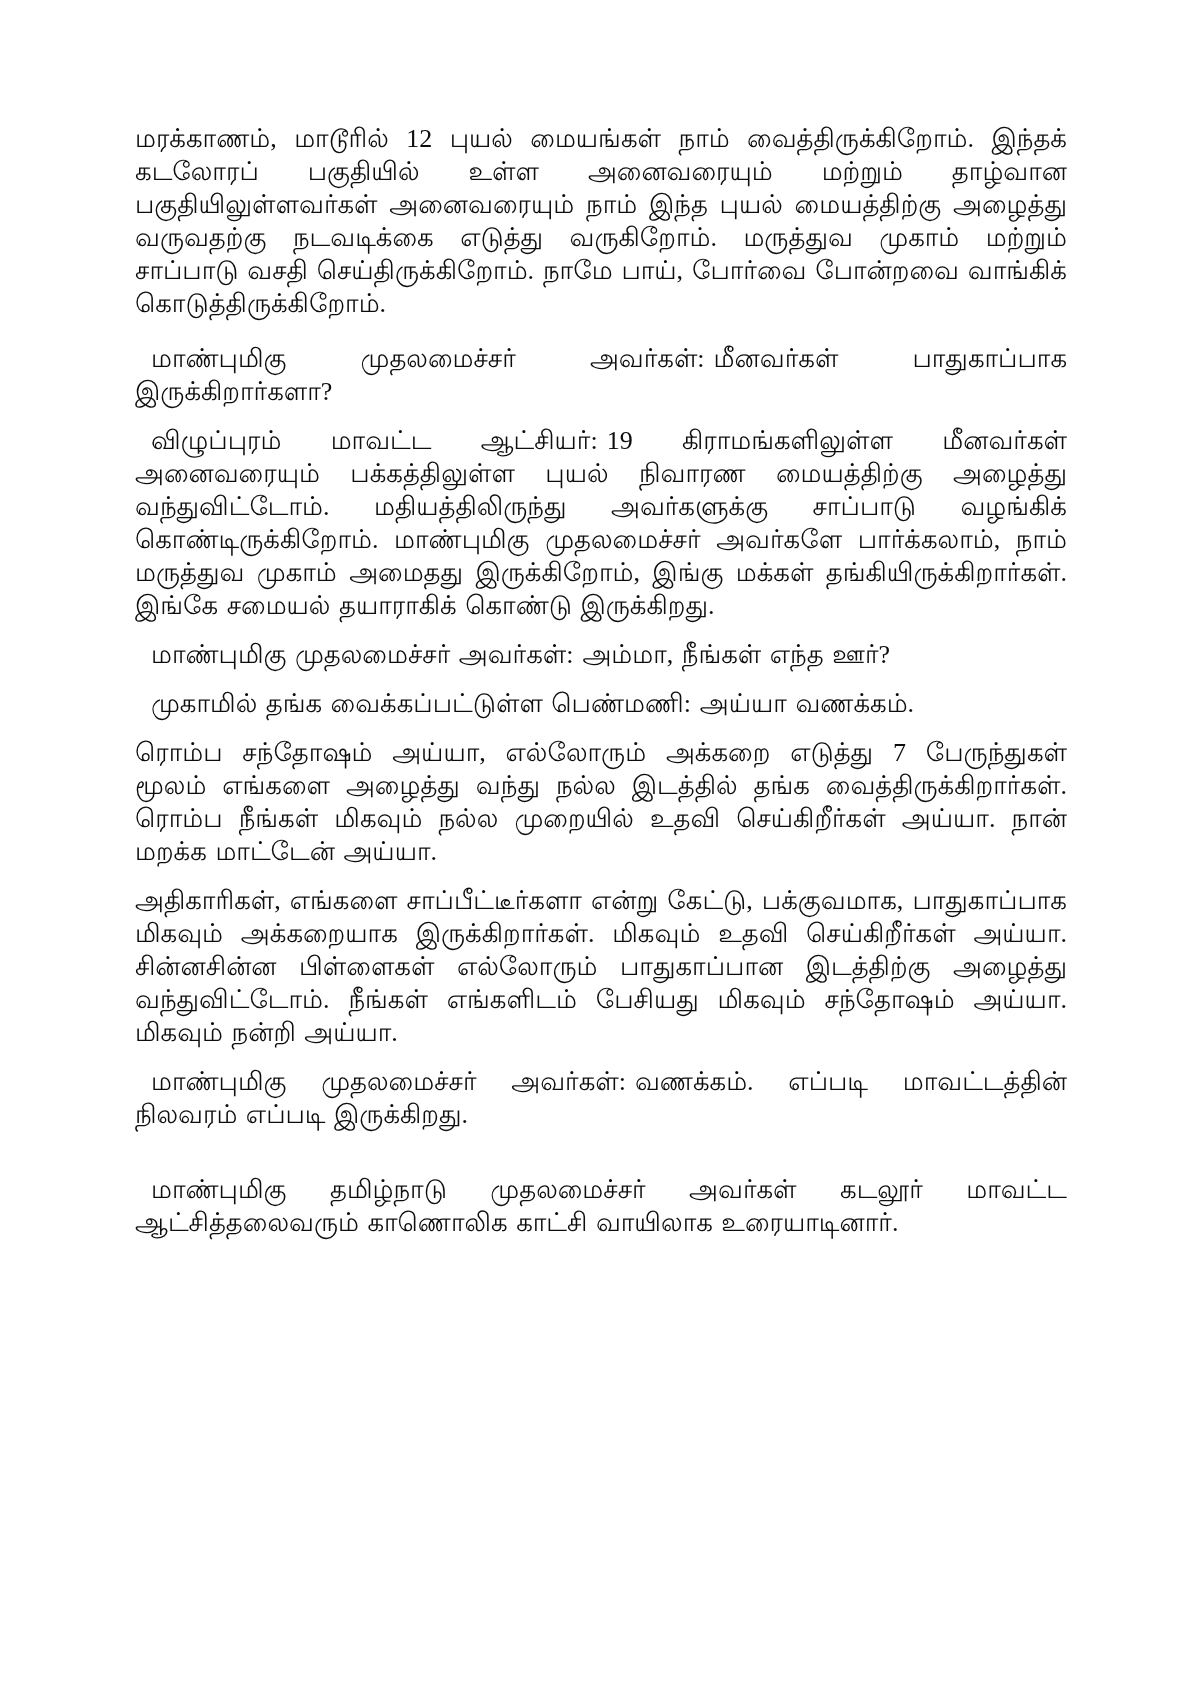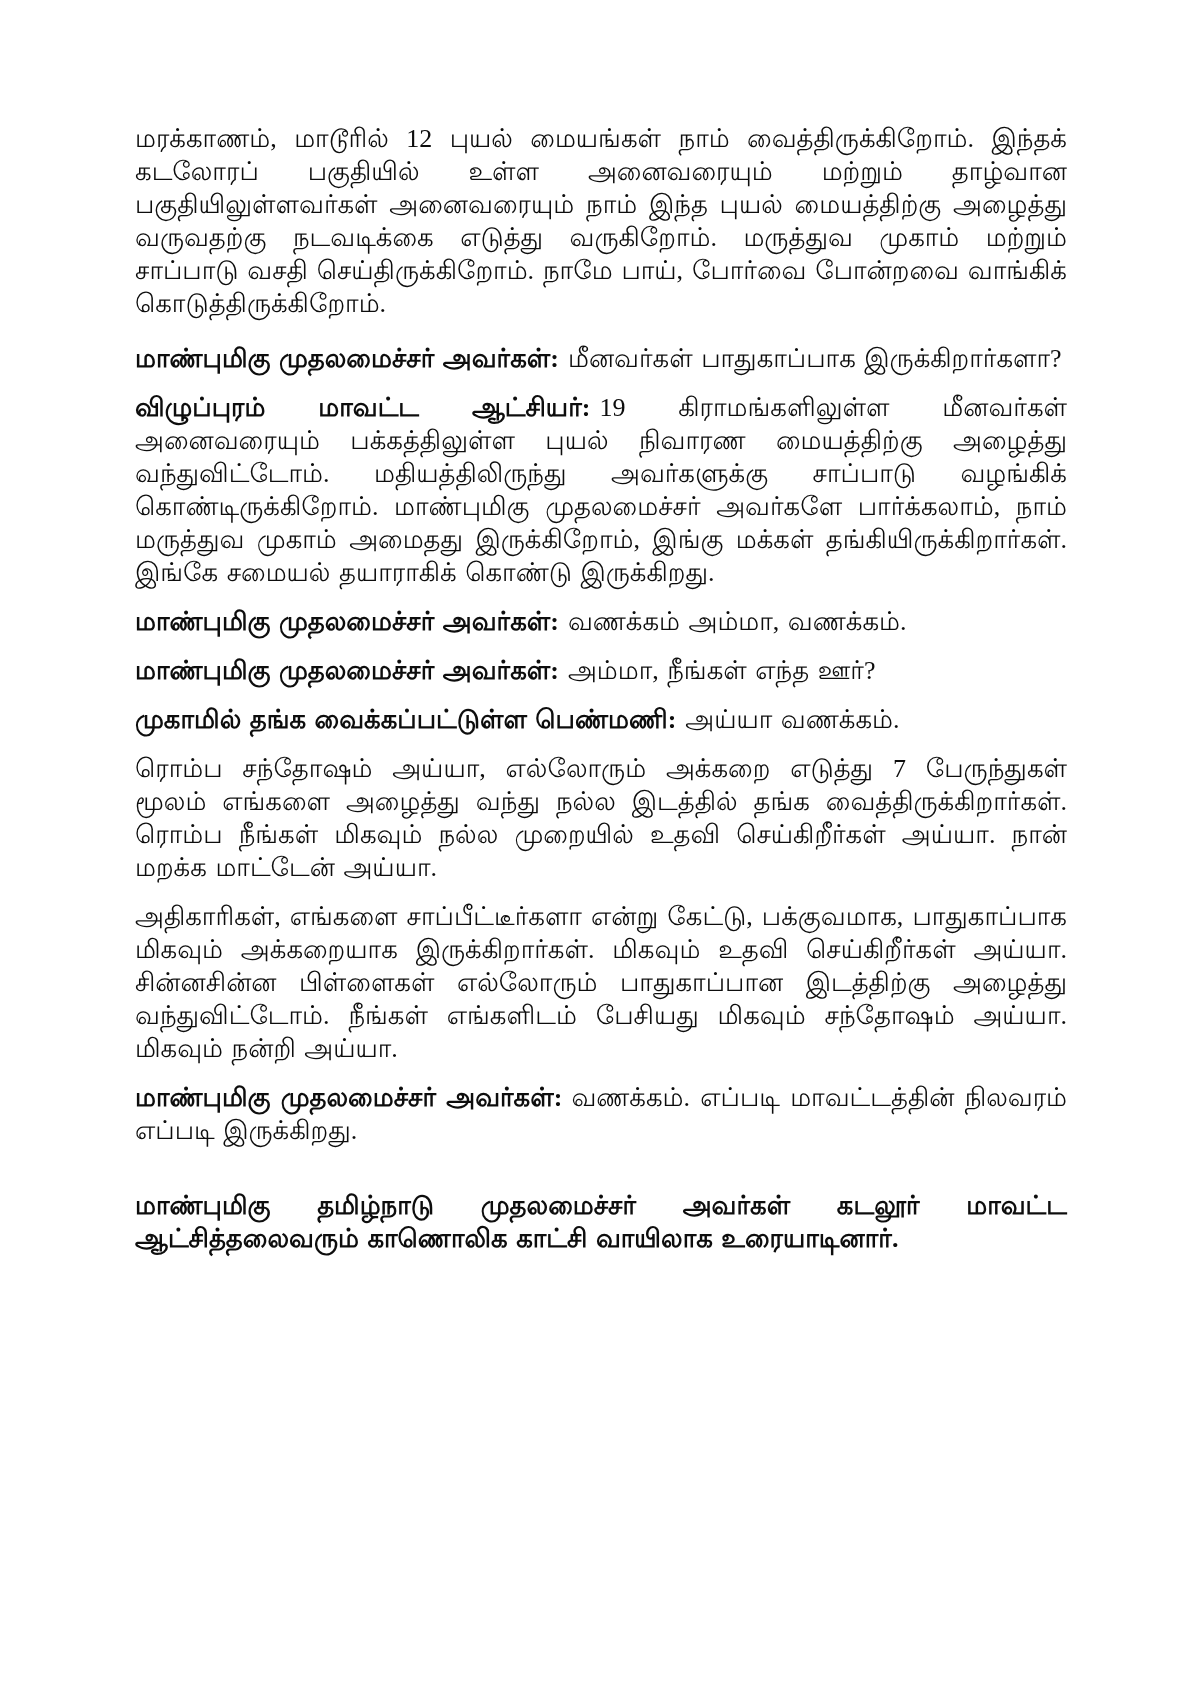--- a/index.html
+++ b/index.html
@@ -23,42 +23,42 @@
   .para {
     font-family: "Liberation Serif", "DejaVu Serif", serif;
     font-size: 26px;
     line-height: 33px;
     color: #0d0d0d;
     text-align: justify;
     margin: 0 0 16px 0;
     word-spacing: 2px;
   }
   .speaker {
-    font-weight: bold;
+    font-weight: normal;
     padding-right: 9px;
+    margin-left: 16px;
   }
   .speaker:empty, .ptext:empty { display: none; }
   .heading-para { font-weight: bold; }
   .gap-before-sm { margin-top: 22px; }
   .gap-before-lg { margin-top: 42px; }
 </style>
 </head>
 <body>
 
 <div class="page">
   <div class="content">
 
     <p class="para"><span class="ptext">மரக்காணம், மாடூரில் 12 புயல் மையங்கள் நாம் வைத்திருக்கிறோம். இந்தக் கடலோரப் பகுதியில் உள்ள அனைவரையும் மற்றும் தாழ்வான பகுதியிலுள்ளவர்கள் அனைவரையும் நாம் இந்த புயல் மையத்திற்கு அழைத்து வருவதற்கு நடவடிக்கை எடுத்து வருகிறோம். மருத்துவ முகாம் மற்றும் சாப்பாடு வசதி செய்திருக்கிறோம். நாமே பாய், போர்வை போன்றவை வாங்கிக் கொடுத்திருக்கிறோம்.</span></p>
 
     <p class="para gap-before-sm"><span class="speaker">மாண்புமிகு முதலமைச்சர் அவர்கள்:</span><span class="ptext">மீனவர்கள் பாதுகாப்பாக இருக்கிறார்களா?</span></p>
 
     <p class="para"><span class="speaker">விழுப்புரம் மாவட்ட ஆட்சியர்:</span><span class="ptext">19 கிராமங்களிலுள்ள மீனவர்கள் அனைவரையும் பக்கத்திலுள்ள புயல் நிவாரண மையத்திற்கு அழைத்து வந்துவிட்டோம். மதியத்திலிருந்து அவர்களுக்கு சாப்பாடு வழங்கிக் கொண்டிருக்கிறோம். மாண்புமிகு முதலமைச்சர் அவர்களே பார்க்கலாம், நாம் மருத்துவ முகாம் அமைதது இருக்கிறோம், இங்கு மக்கள் தங்கியிருக்கிறார்கள். இங்கே சமையல் தயாராகிக் கொண்டு இருக்கிறது.</span></p>
 
 
-    <p class="para"><span class="speaker">மாண்புமிகு முதலமைச்சர் அவர்கள்:</span><span class="ptext">வணக்கம் அம்மா, வணக்கம்.</span></p>
 
     <p class="para"><span class="speaker">மாண்புமிகு முதலமைச்சர் அவர்கள்:</span><span class="ptext">அம்மா, நீங்கள் எந்த ஊர்?</span></p>
 
     <p class="para"><span class="speaker">முகாமில் தங்க வைக்கப்பட்டுள்ள பெண்மணி:</span><span class="ptext">அய்யா வணக்கம்.</span></p>
 
 
     <p class="para"><span class="ptext">ரொம்ப சந்தோஷம் அய்யா, எல்லோரும் அக்கறை எடுத்து 7 பேருந்துகள் மூலம் எங்களை அழைத்து வந்து நல்ல இடத்தில் தங்க வைத்திருக்கிறார்கள். ரொம்ப நீங்கள் மிகவும் நல்ல முறையில் உதவி செய்கிறீர்கள் அய்யா. நான் மறக்க மாட்டேன் அய்யா.</span></p>
 
     <p class="para"><span class="ptext">அதிகாரிகள், எங்களை சாப்பீட்டீர்களா என்று கேட்டு, பக்குவமாக, பாதுகாப்பாக மிகவும் அக்கறையாக இருக்கிறார்கள். மிகவும் உதவி செய்கிறீர்கள் அய்யா. சின்னசின்ன பிள்ளைகள் எல்லோரும் பாதுகாப்பான இடத்திற்கு அழைத்து வந்துவிட்டோம். நீங்கள் எங்களிடம் பேசியது மிகவும் சந்தோஷம் அய்யா. மிகவும் நன்றி அய்யா.</span></p>
 

